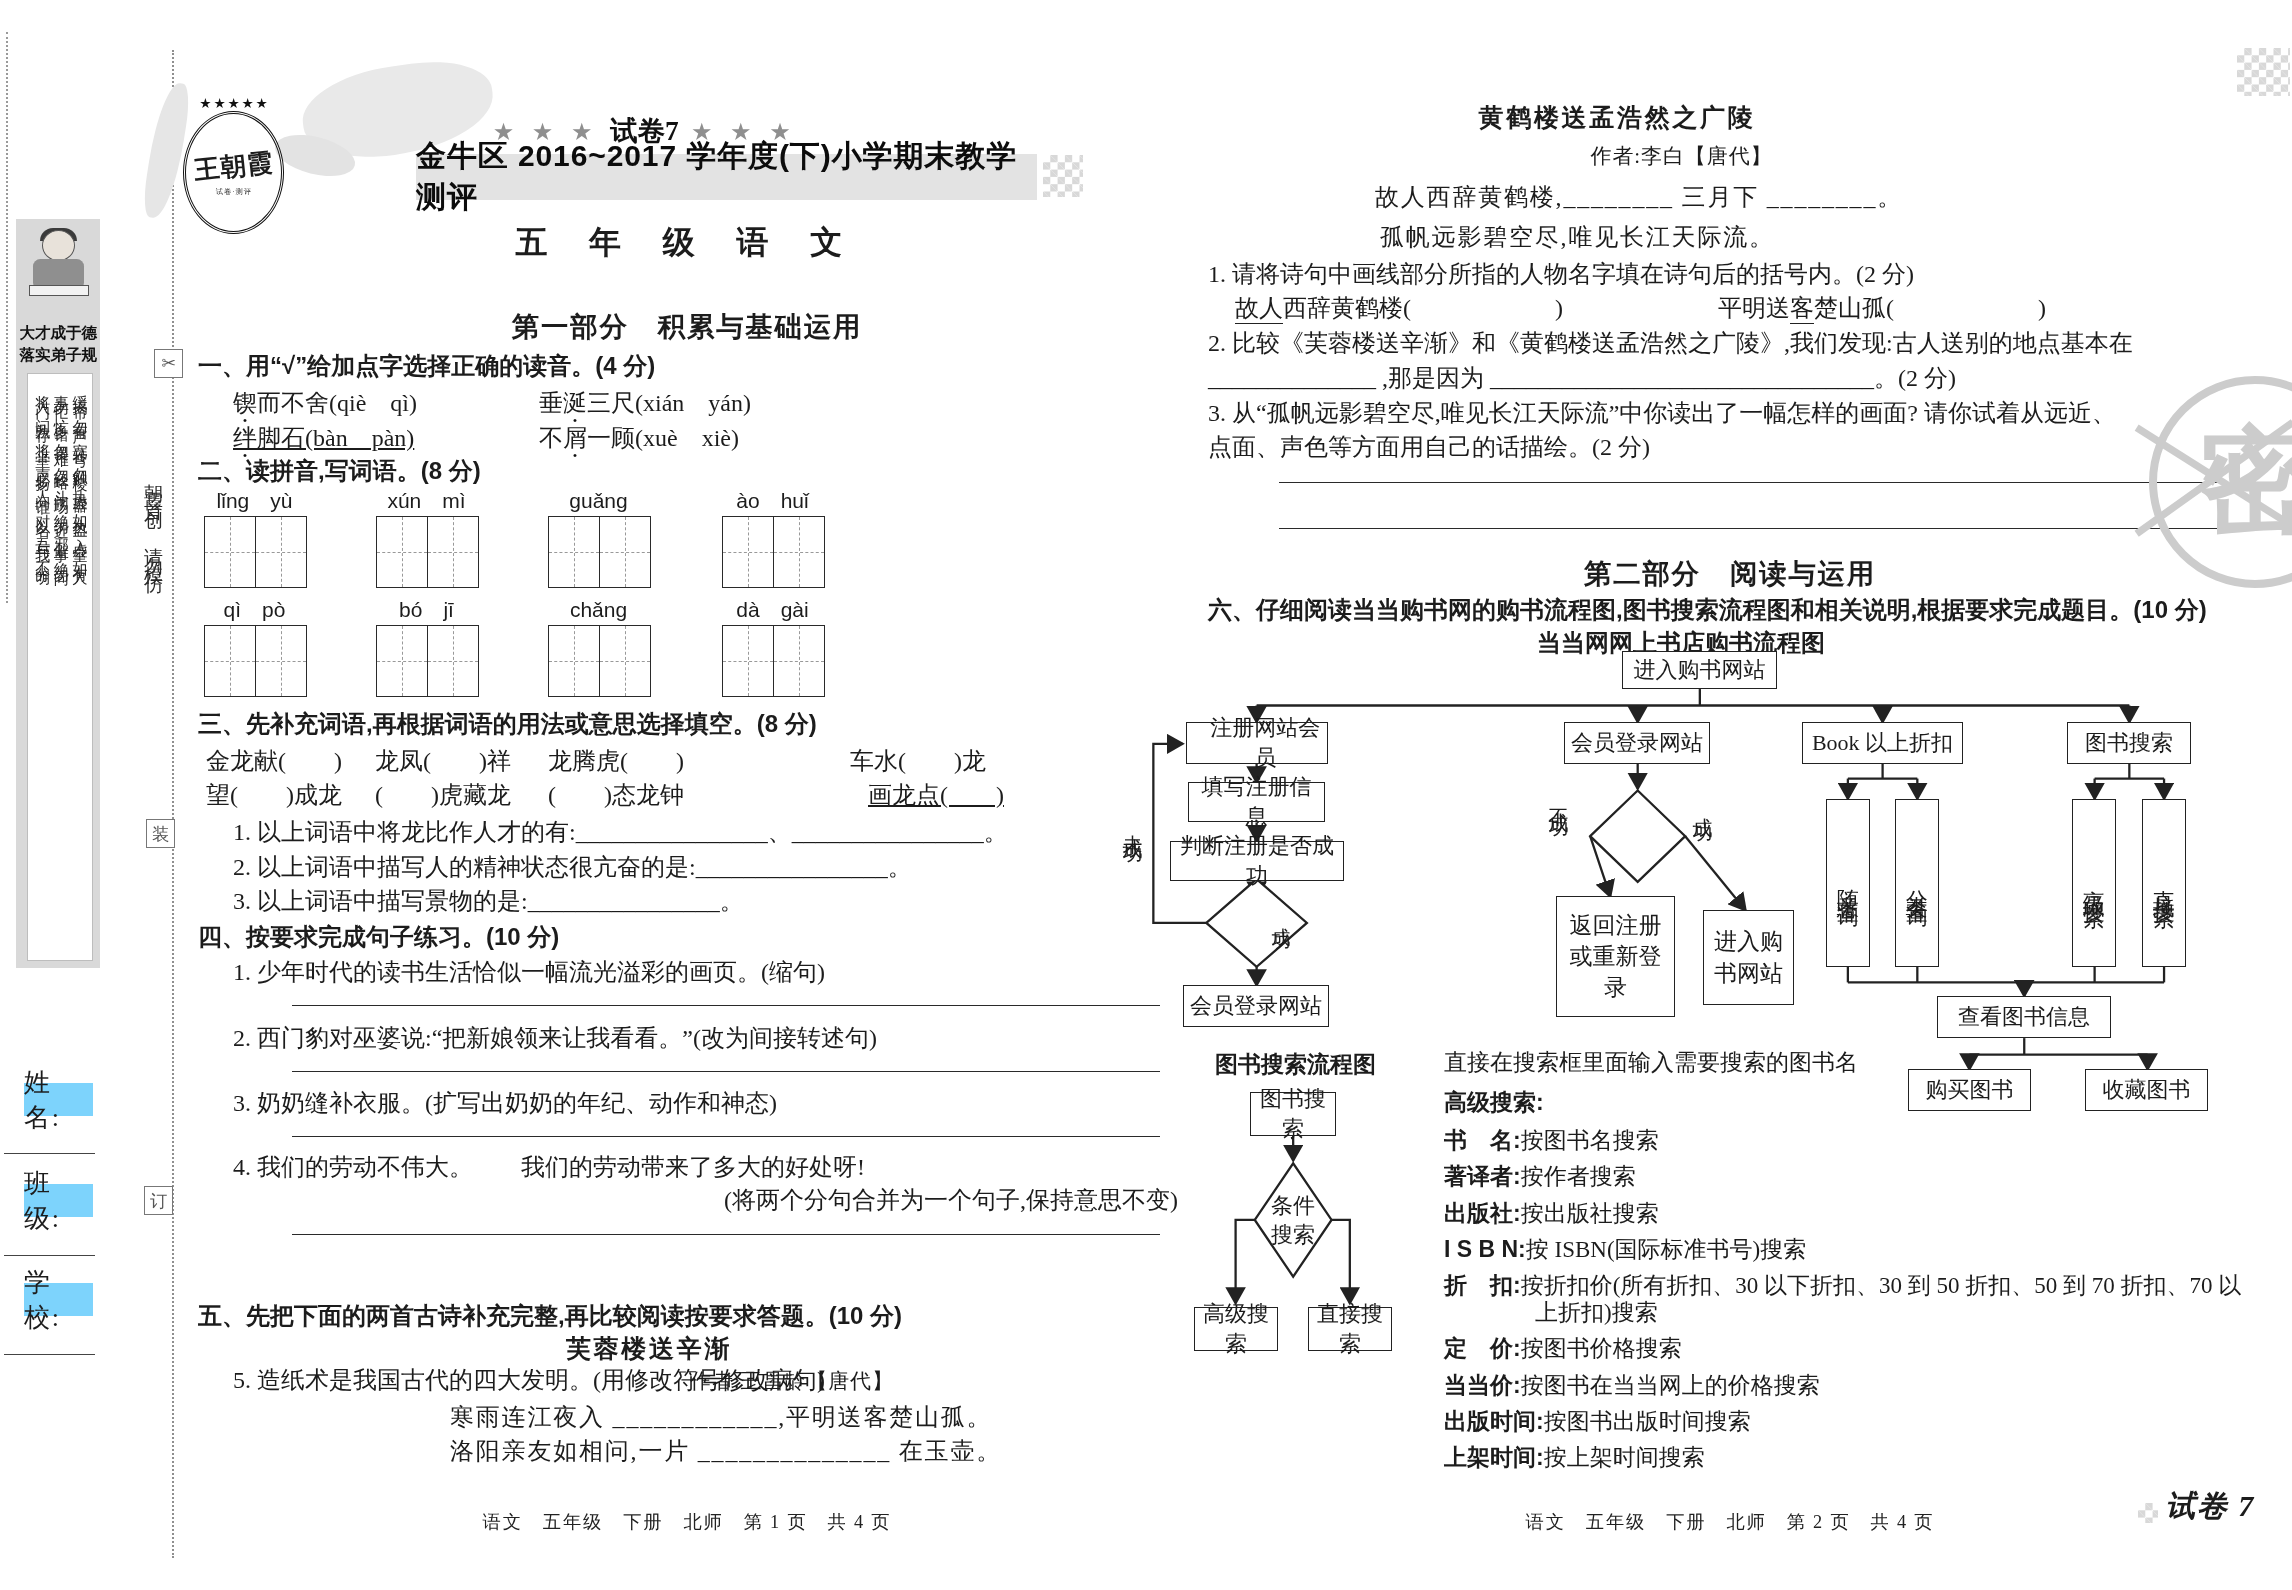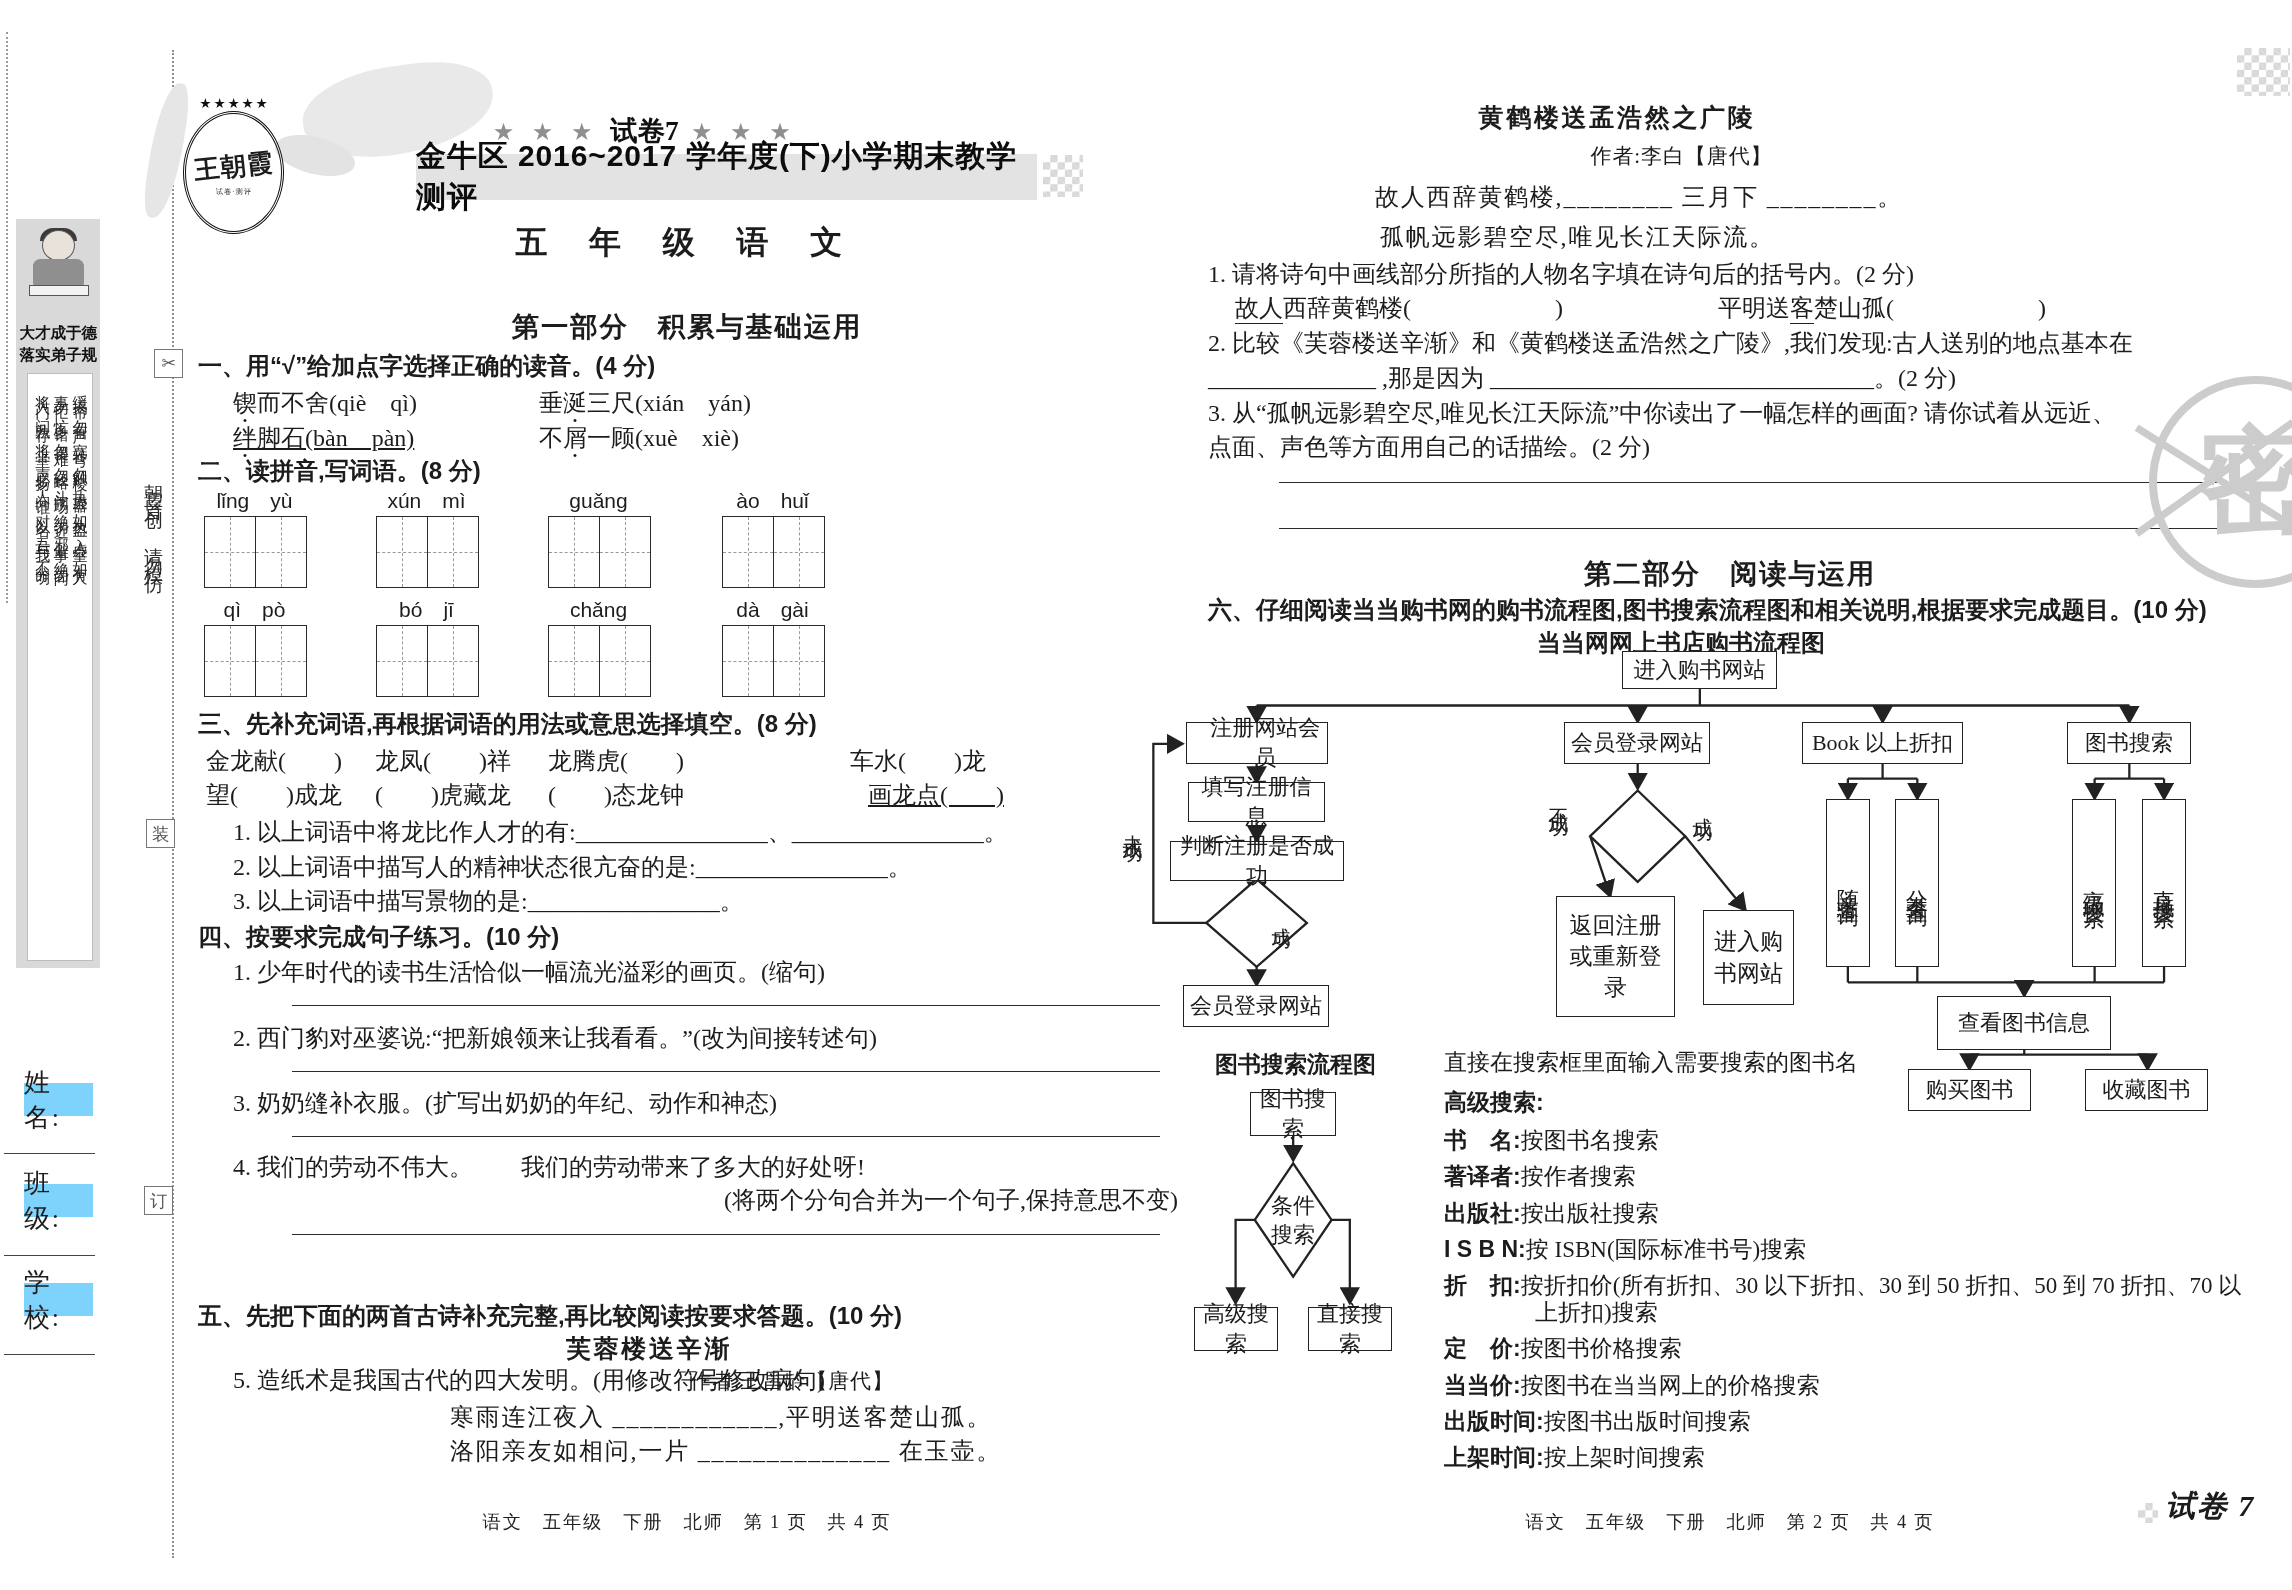--- a/index.html
+++ b/index.html
@@ -369,21 +369,21 @@
 <div class="flabel" style="left:1120px;top:819px;">未成功</div>
 <div class="fbox" style="left:1183px;top:985px;width:146px;height:42px;">会员登录网站</div>
 <div class="flabel" style="left:1546px;top:793px;">不成功</div>
 <div class="flabel" style="left:1690px;top:802px;">成功</div>
 <div class="fbox" style="left:1556px;top:896px;width:119px;height:121px;font-size:23px;">返回注册或重新登录</div>
 <div class="fbox" style="left:1703px;top:910px;width:91px;height:95px;font-size:23px;">进入购书网站</div>
 <div class="fbox vtext" style="left:1826px;top:799px;width:44px;height:168px;">随意查询</div>
 <div class="fbox vtext" style="left:1895px;top:799px;width:44px;height:168px;">分类查询</div>
 <div class="fbox vtext" style="left:2072px;top:799px;width:44px;height:168px;">高级搜索</div>
 <div class="fbox vtext" style="left:2142px;top:799px;width:44px;height:168px;">直接搜索</div>
-<div class="fbox" style="left:1937px;top:996px;width:174px;height:54px;">查看图书信息</div>
+<div class="fbox" style="left:1937px;top:996px;width:174px;height:42px;">查看图书信息</div>
 <div class="fbox" style="left:1908px;top:1069px;width:123px;height:42px;">购买图书</div>
 <div class="fbox" style="left:2085px;top:1069px;width:123px;height:42px;">收藏图书</div>
 
 <div class="abs b center" style="left:1204px;top:1049px;width:183px;font-size:23px;">图书搜索流程图</div>
 <div class="fbox" style="left:1250px;top:1092px;width:86px;height:44px;">图书搜索</div>
 <div class="abs center" style="left:1264px;top:1192px;width:58px;font-size:22px;line-height:1.3;">条件搜索</div>
 <div class="fbox" style="left:1194px;top:1307px;width:84px;height:44px;">高级搜索</div>
 <div class="fbox" style="left:1308px;top:1307px;width:84px;height:44px;">直接搜索</div>
 
 <div class="abs" style="left:1444px;top:1047px;width:809px;">

